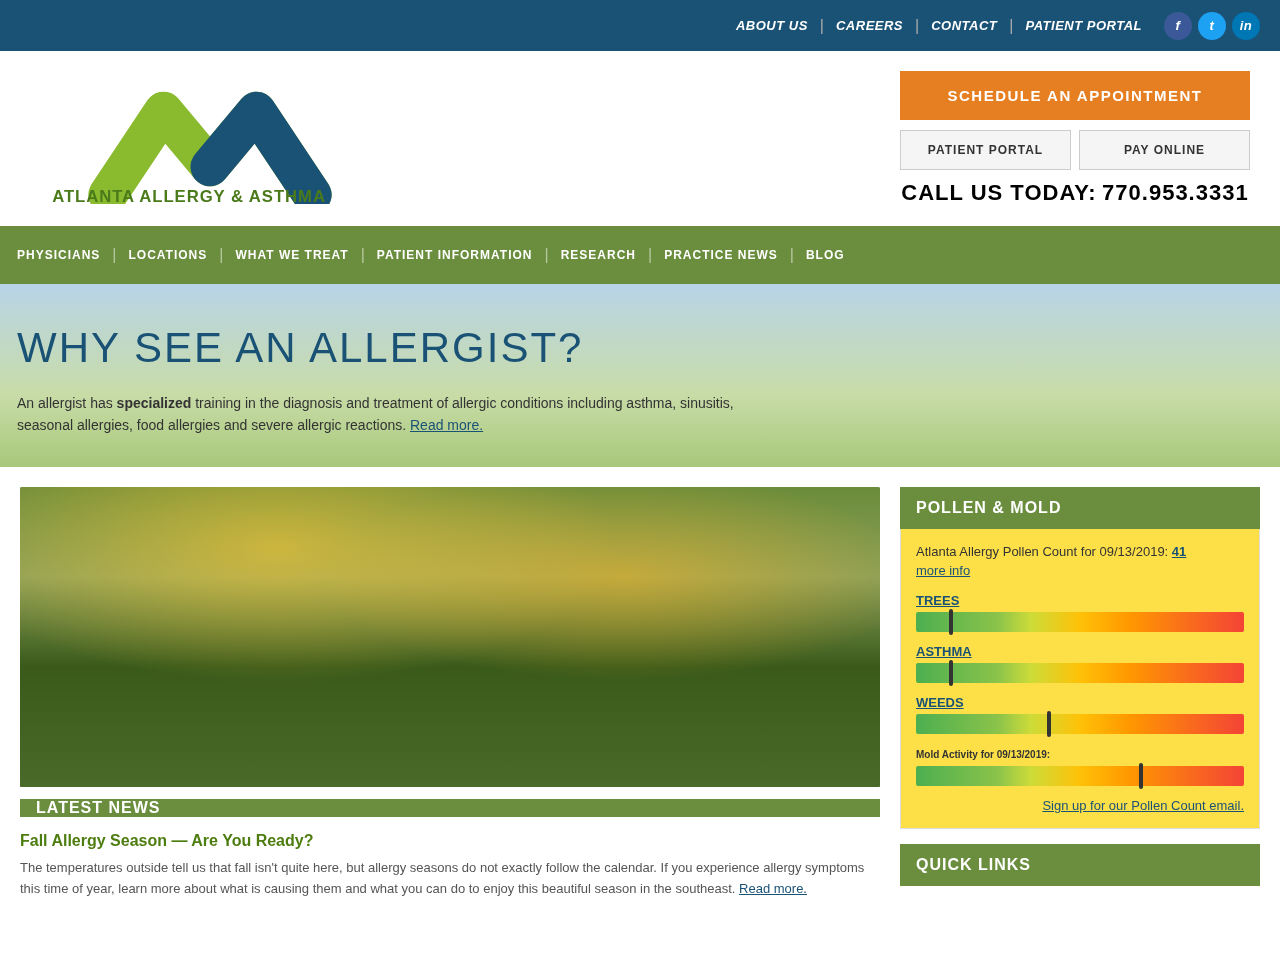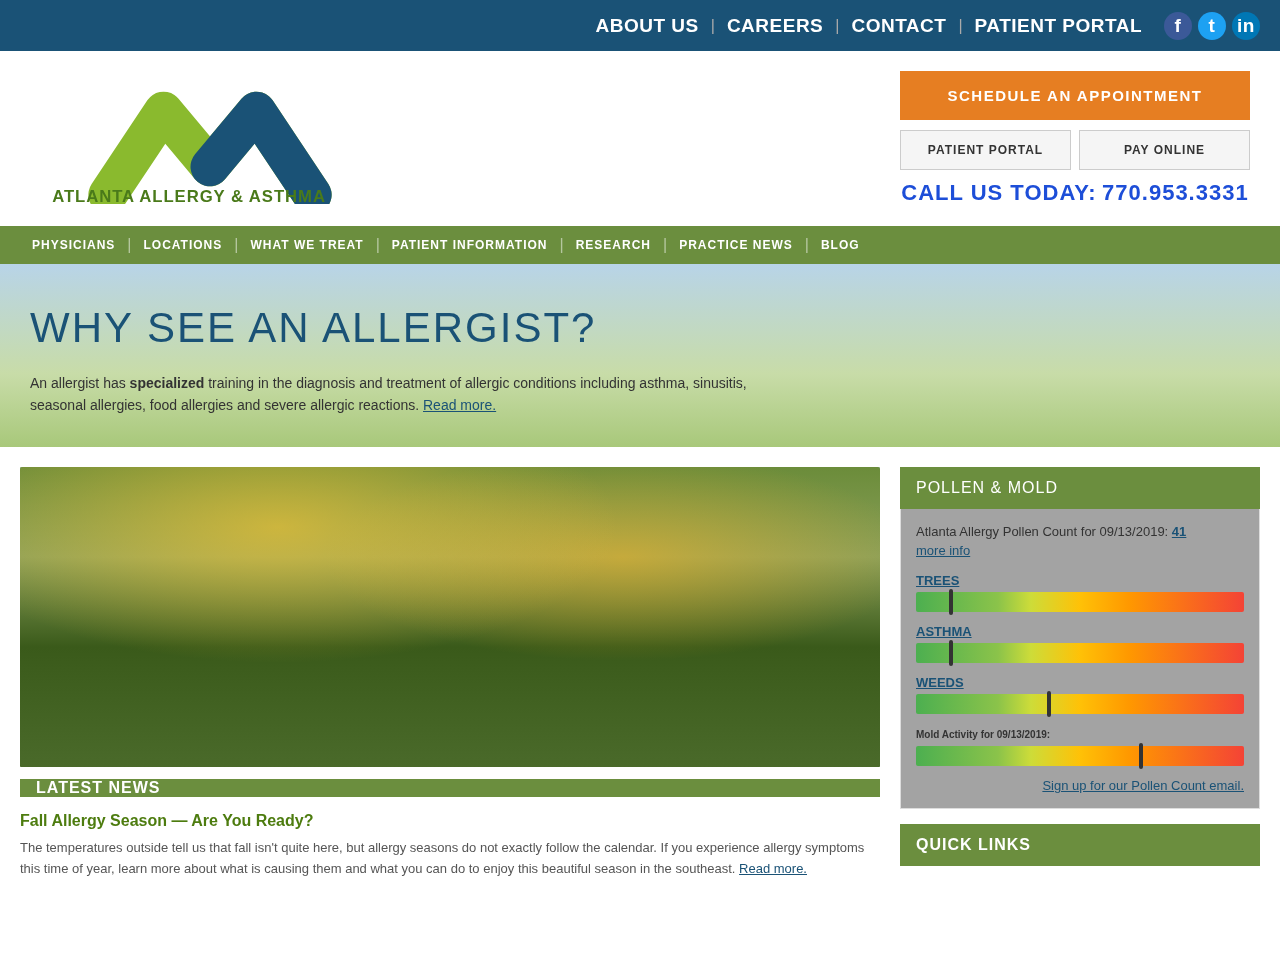--- a/index.html
+++ b/index.html
@@ -11,24 +11,25 @@
       color: #fff;
       display: flex;
       justify-content: flex-end;
       align-items: center;
       padding: 0 20px;
       height: 51px;
     }
     #top-bar a {
       color: #fff;
       text-decoration: none;
-      font-size: 19px;
+      font-size: 13px;
       font-weight: bold;
       letter-spacing: 0.5px;
       padding: 0 12px;
+      font-style: italic;
     }
     #top-bar .separator { color: #aaa; font-size: 16px; }
     .social-icons { display: flex; gap: 6px; margin-left: 10px; }
     .social-icon {
       width: 28px; height: 28px; border-radius: 50%;
       display: flex; align-items: center; justify-content: center;
       font-size: 14px; font-weight: bold; color: #fff; text-decoration: none;
     }
     .social-facebook { background: #3b5998; }
     .social-twitter { background: #1da1f2; }
@@ -73,45 +74,45 @@
       background: #f5f5f5;
       cursor: pointer;
       color: #333;
     }
     .call-area {
       font-size: 16px;
       color: #555;
       letter-spacing: 1px;
       text-transform: uppercase;
     }
-    .call-area span { color: #1d4ed8; font-size: 22px; font-weight: bold; }
+    .call-area span { color: #000000; font-size: 22px; font-weight: bold; }
 
     
     #nav {
       background: #6b8e3e;
       display: flex;
       align-items: center;
-      padding: 0 20px;
-      height: 38px;
+      padding: 0 5px;
+      height: 58px;
     }
     #nav a {
       color: #fff;
       text-decoration: none;
       font-size: 12px;
       font-weight: bold;
       letter-spacing: 1px;
       text-transform: uppercase;
       padding: 0 12px;
     }
     #nav .nav-sep { color: rgba(255,255,255,0.5); font-size: 16px; }
 
     
     #hero {
       background: linear-gradient(to bottom, #b8d4e8 0%, #c8dca8 60%, #a8c87a 100%);
-      padding: 40px 30px 30px 30px;
+      padding: 40px 30px 30px 17px;
       min-height: 160px;
       position: relative;
     }
     #hero h1 {
       font-size: 42px;
       font-weight: 300;
       color: #1a5276;
       letter-spacing: 2px;
       text-transform: uppercase;
       margin-bottom: 20px;
@@ -171,26 +172,26 @@
     }
     .news-body a { color: #1a5276; }
 
     
     #right-col { width: 360px; flex-shrink: 0; }
     .pollen-header {
       background: #6b8e3e;
       color: #fff;
       padding: 12px 16px;
       font-size: 16px;
-      font-weight: normal;
+      font-weight: bold;
       letter-spacing: 1px;
       text-transform: uppercase;
     }
     .pollen-content {
-      background: #a3a3a3;
+      background: #fde047;
       border: 1px solid #ddd;
       border-top: none;
       padding: 15px;
     }
     .pollen-count-line {
       font-size: 13px;
       color: #333;
       margin-bottom: 4px;
     }
     .pollen-count-line a { color: #1a5276; font-weight: bold; }

